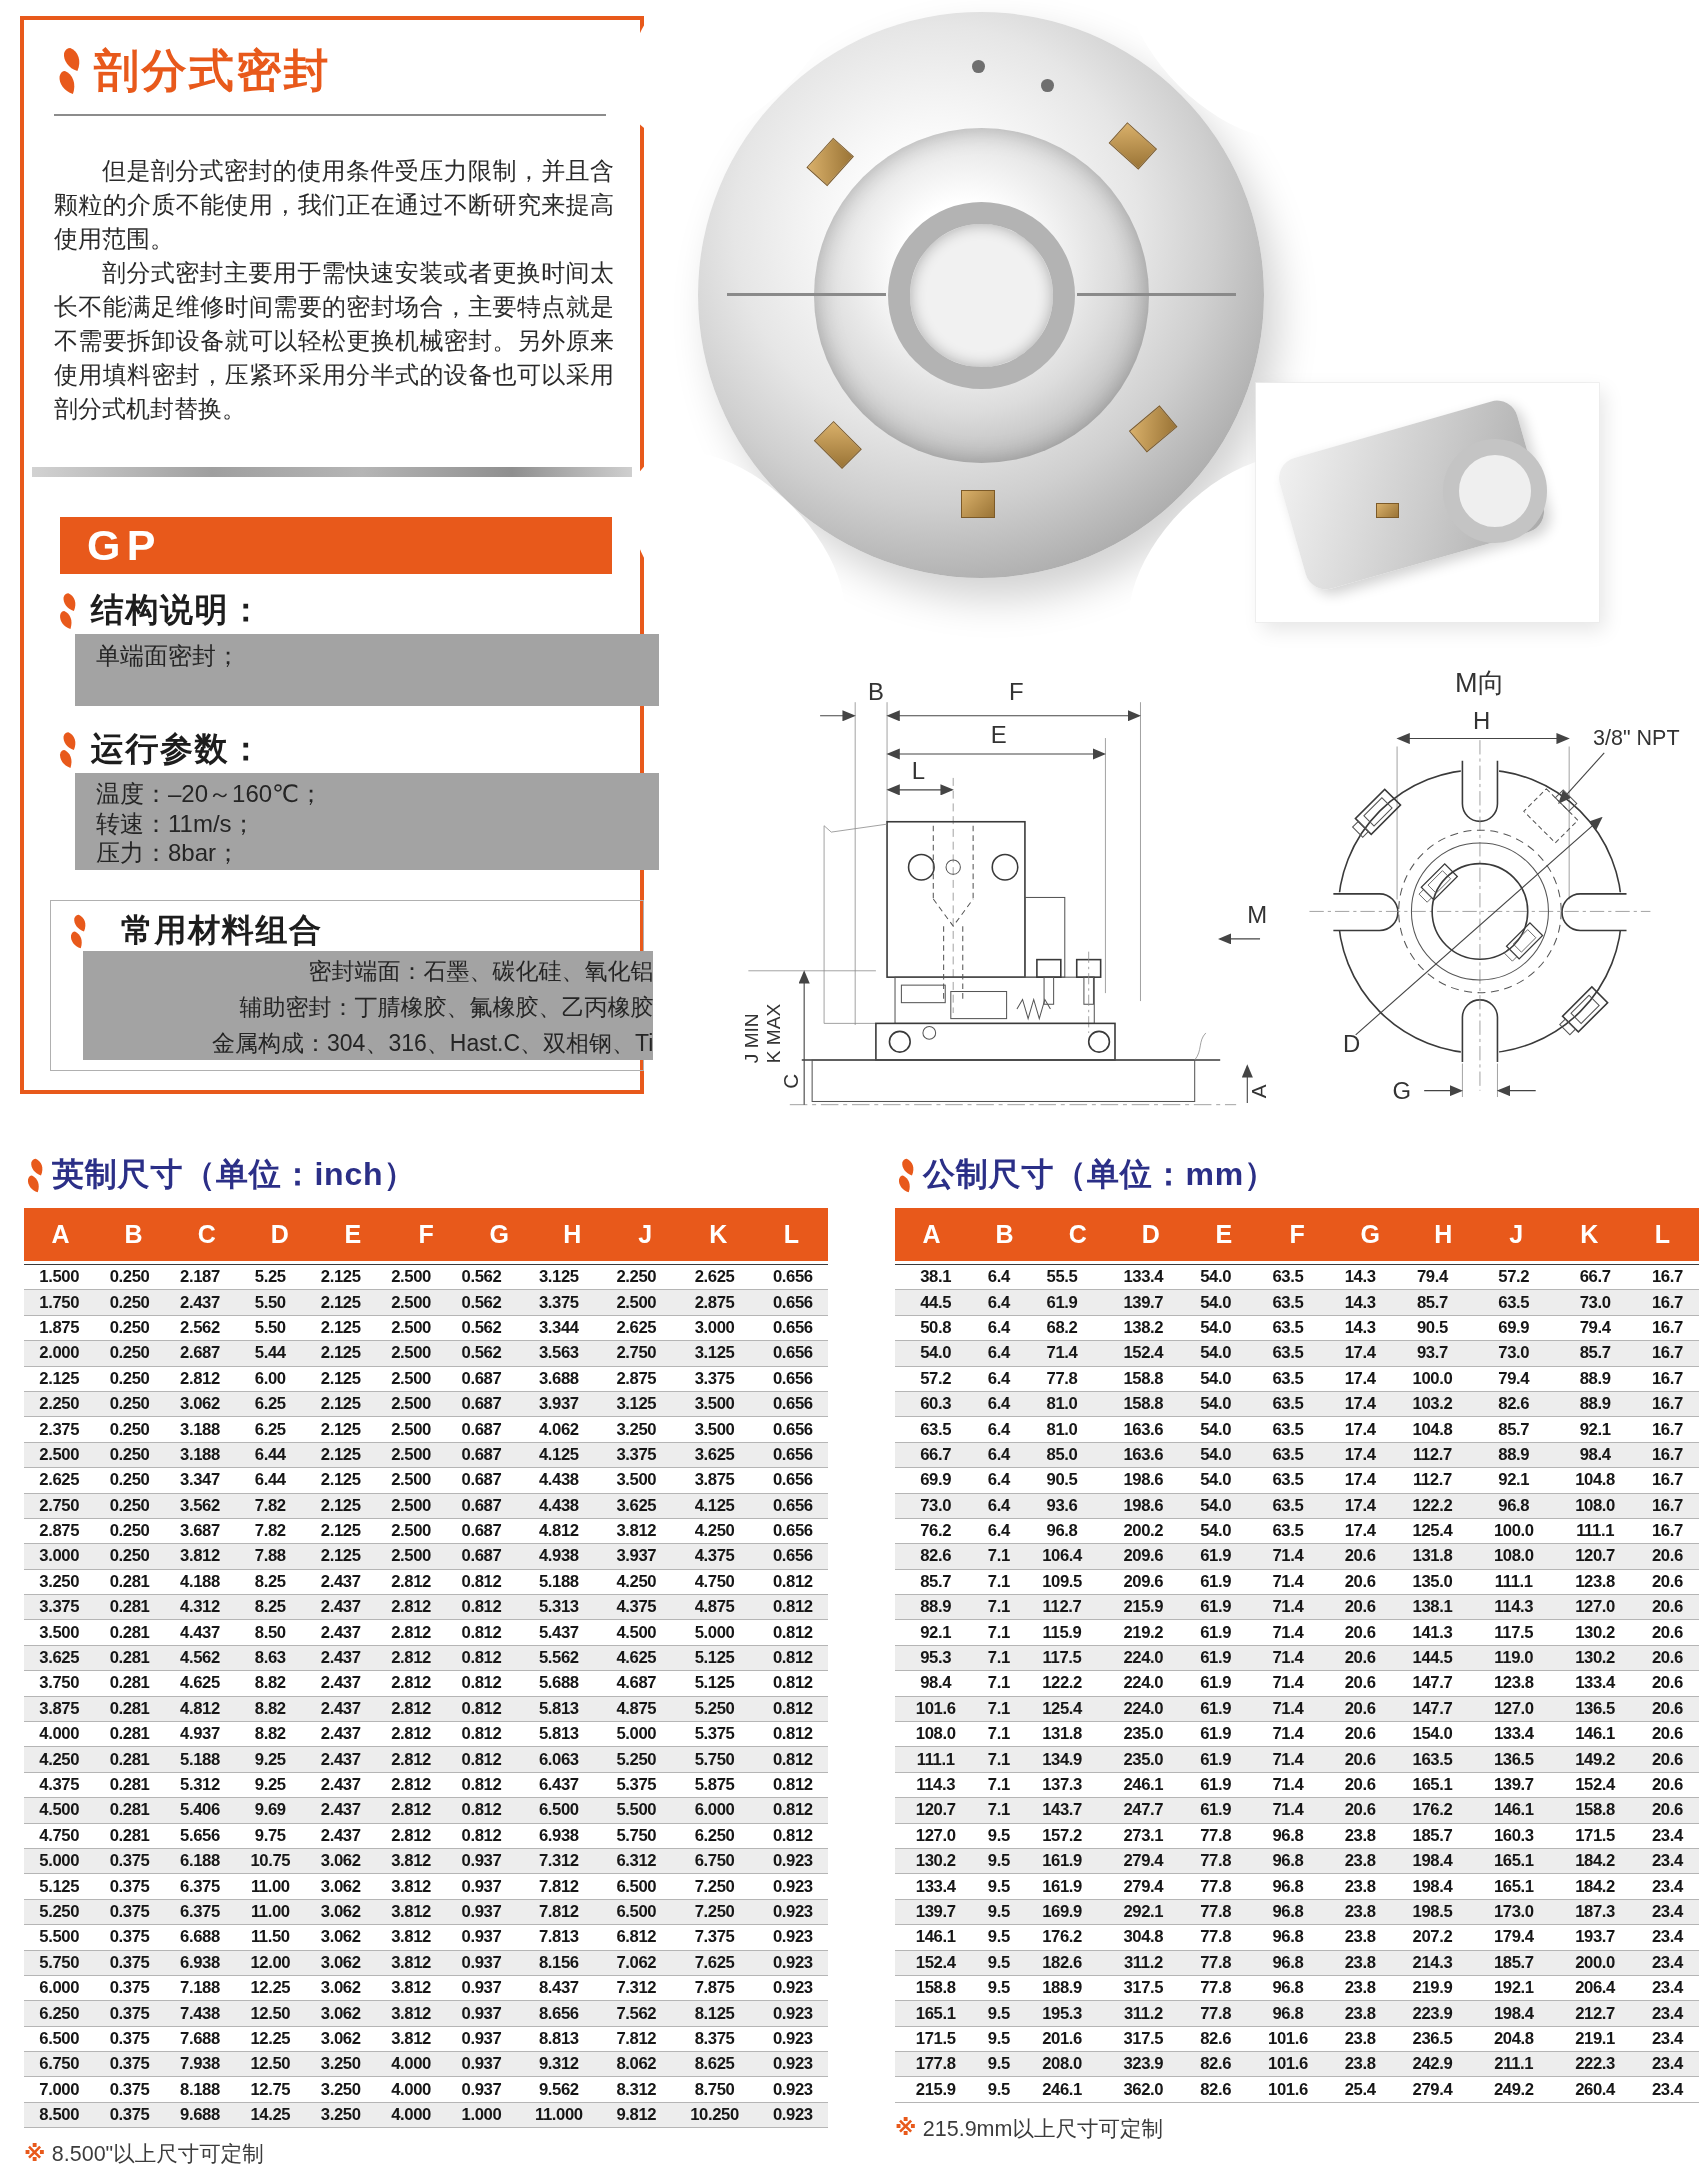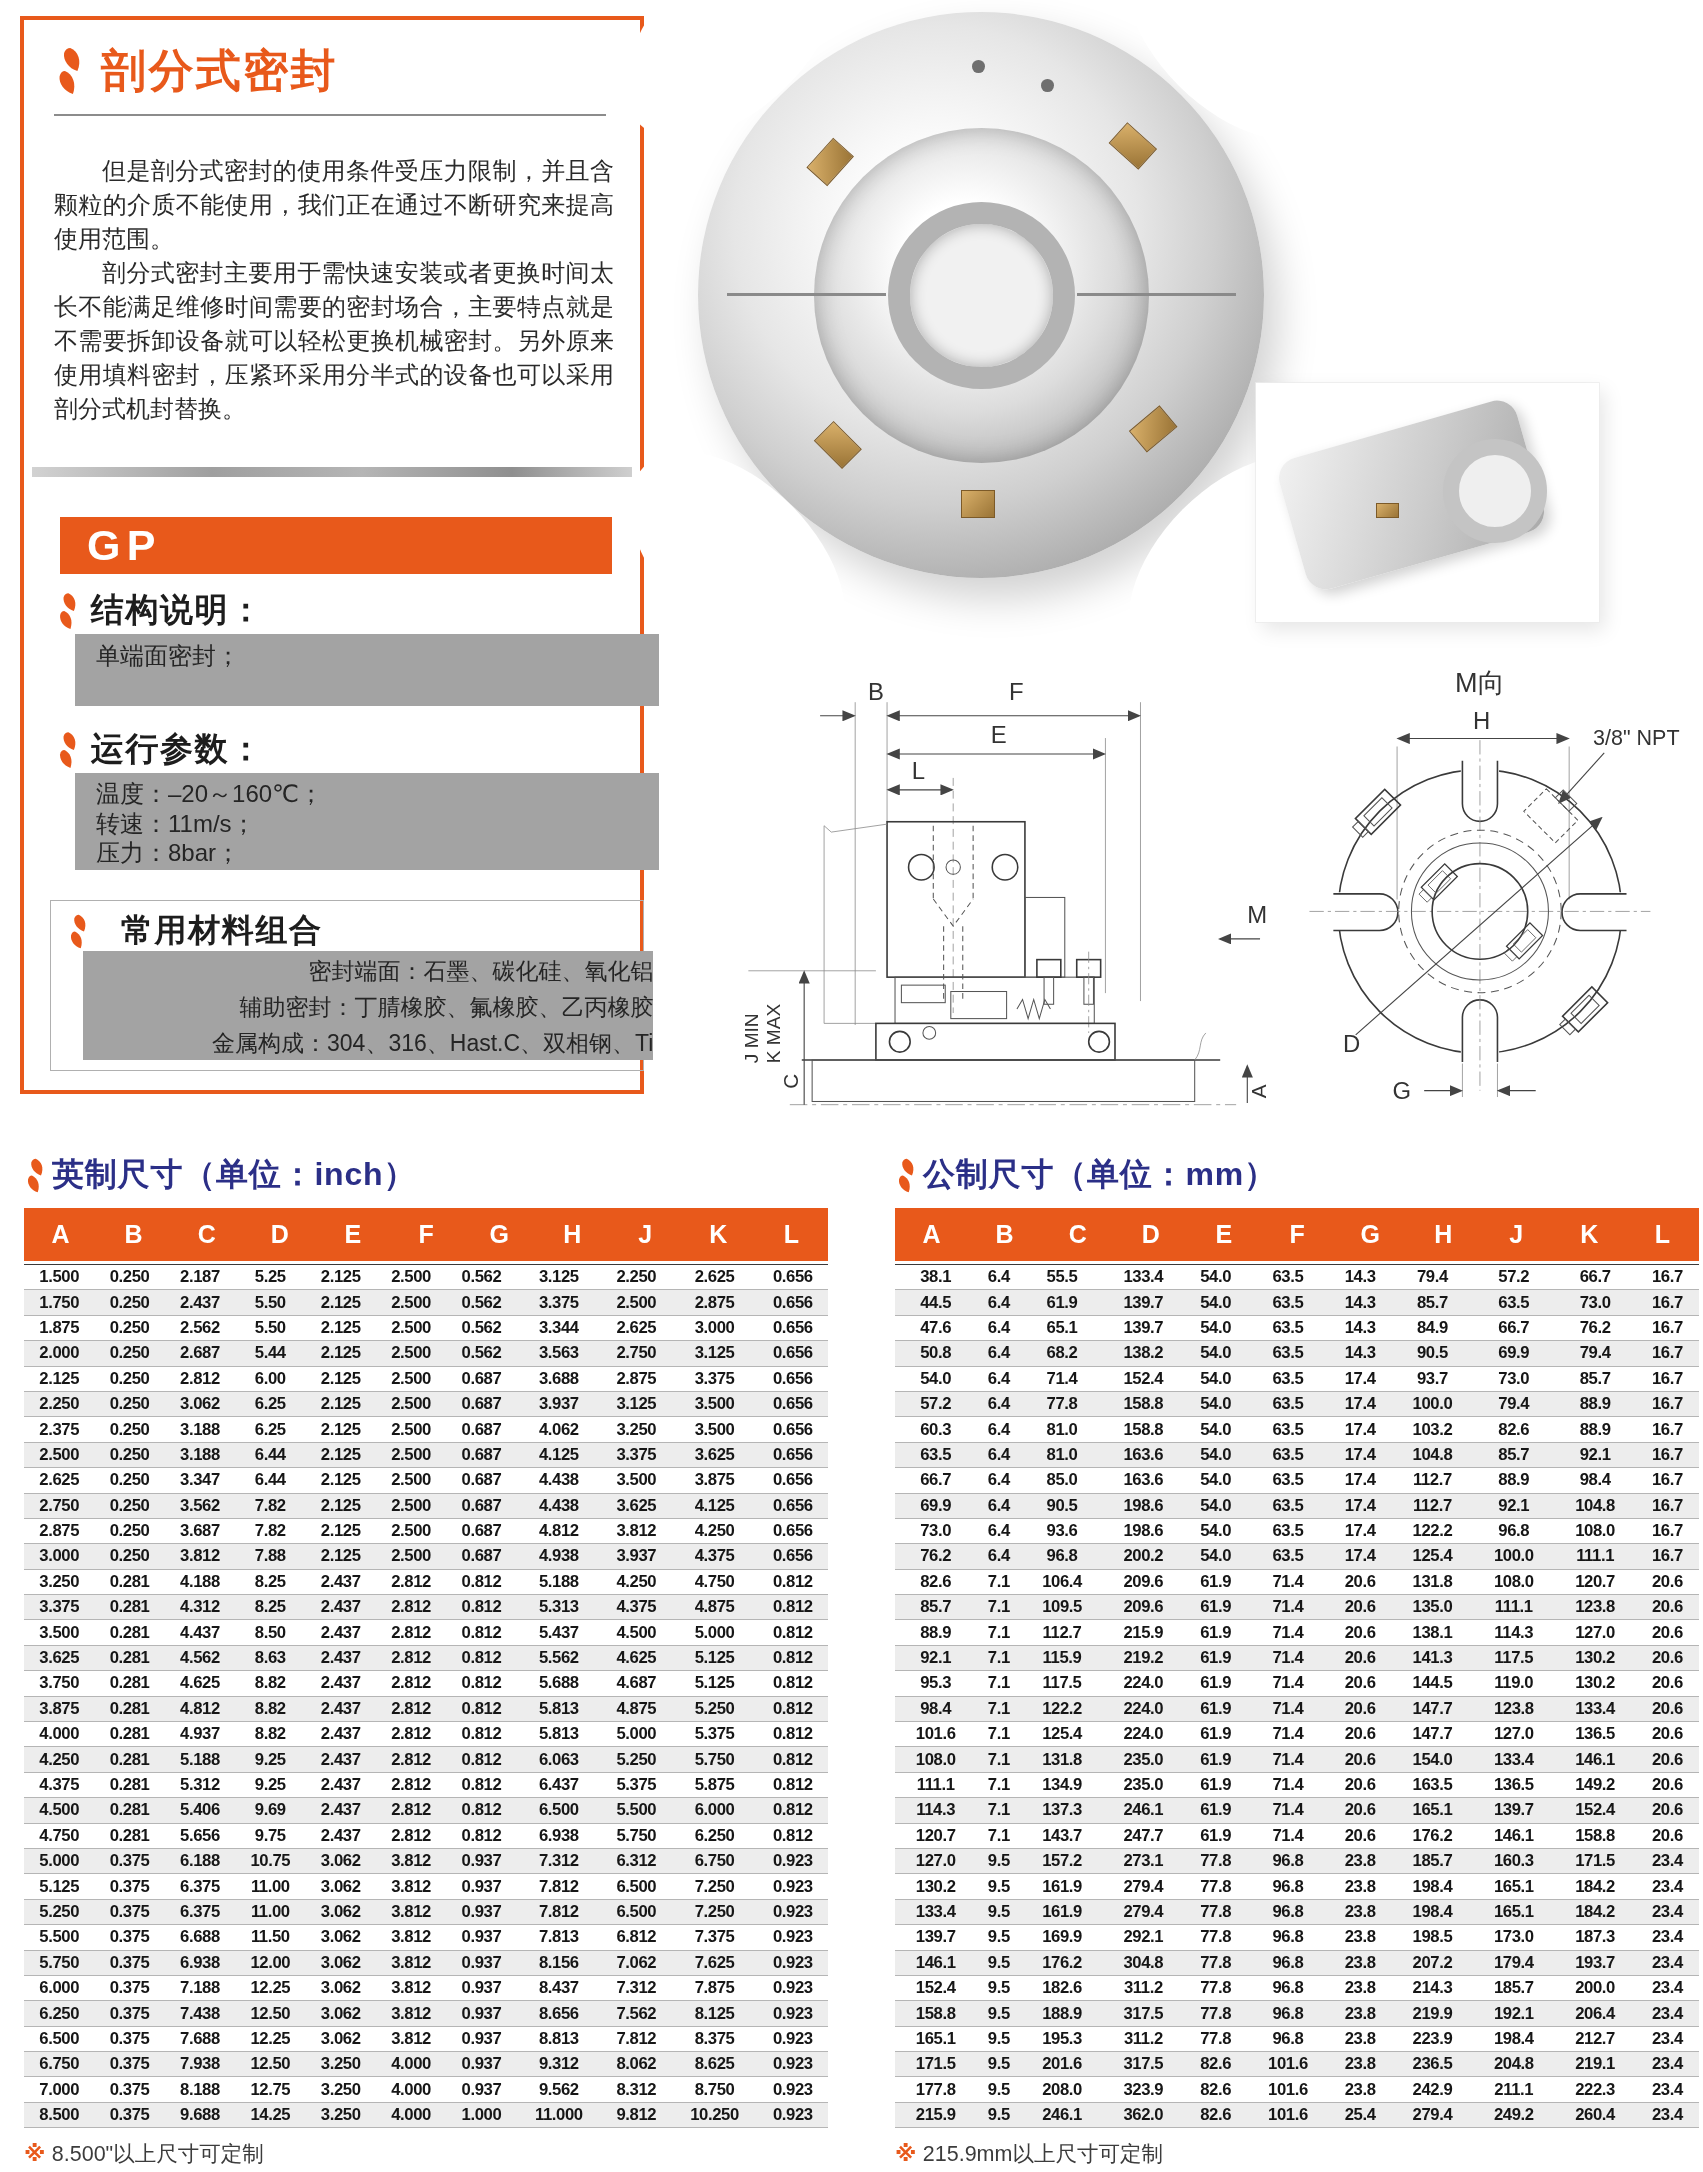--- a/index.html
+++ b/index.html
@@ -5,21 +5,21 @@
   html,body{margin:0;padding:0;}
   body{width:1703px;height:2172px;position:relative;background:#ffffff;
        font-family:"Liberation Sans","DejaVu Sans",sans-serif;color:#231815;overflow:hidden;}
   .abs{position:absolute;}
   svg text{font-family:"Liberation Sans","DejaVu Sans",sans-serif;fill:#333;}
 
   
   #left-panel{left:20px;top:16px;width:624px;height:1078px;border:4px solid #E8591B;box-sizing:border-box;}
   #left-panel > *{position:absolute;}
   .flame{display:inline-block;}
-  #main-title-row{left:30px;top:21px;display:flex;align-items:center;gap:18px;}
+  #main-title-row{left:30px;top:21px;display:flex;align-items:center;gap:11px;}
   #main-title{font-size:45px;font-weight:bold;color:#E8591B;letter-spacing:2.4px;}
   #title-rule{left:30px;top:94px;width:552px;height:1.6px;background:#8c8c8c;}
   #intro{left:30px;top:134px;width:560px;font-size:24px;line-height:34px;text-align:justify;color:#2a2a2a;}
   #intro p{margin:0;text-indent:2em;}
   #divider-strip{left:8px;top:447px;width:600px;height:10.4px;
       background:linear-gradient(90deg,#d2d2d2,#9f9f9f 30%,#b5b5b5 55%,#8f8f8f 80%,#cfcfcf);}
   #gp-banner{left:36px;top:497px;width:552px;height:57px;background:#E8591B;}
   #gp-banner span{display:block;padding-left:27px;line-height:57px;color:#fff;font-size:43px;font-weight:bold;letter-spacing:6.4px;}
   .sec-head{display:flex;align-items:center;gap:12.8px;}
   .sec-head span{font-size:33px;font-weight:bold;color:#1d1d1d;letter-spacing:1.6px;}
@@ -822,33 +822,20 @@
           <td>139.7</td>
           <td>54.0</td>
           <td>63.5</td>
           <td>14.3</td>
           <td>85.7</td>
           <td>63.5</td>
           <td>73.0</td>
           <td>16.7</td>
         </tr>
         <tr>
-          <td>47.6</td>
-          <td>6.4</td>
-          <td>65.1</td>
-          <td>139.7</td>
-          <td>54.0</td>
-          <td>63.5</td>
-          <td>14.3</td>
-          <td>84.9</td>
-          <td>66.7</td>
-          <td>76.2</td>
-          <td>16.7</td>
-        </tr>
-        <tr>
           <td>50.8</td>
           <td>6.4</td>
           <td>68.2</td>
           <td>138.2</td>
           <td>54.0</td>
           <td>63.5</td>
           <td>14.3</td>
           <td>90.5</td>
           <td>69.9</td>
           <td>79.4</td>

